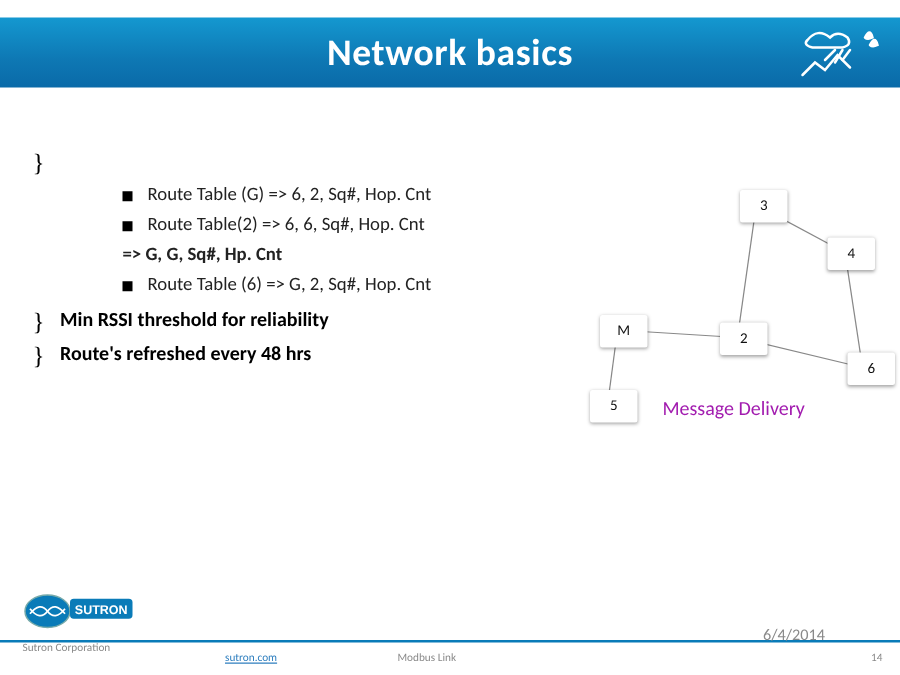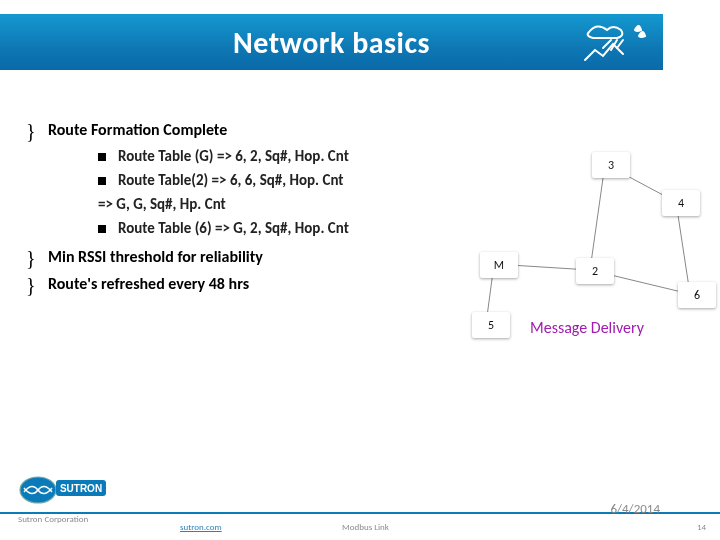--- a/index.html
+++ b/index.html
@@ -8,21 +8,21 @@
     background: #ffffff;
     font-family: Calibri, "Segoe UI", Arial, sans-serif;
     overflow: hidden;
     position: relative;
     color: #222;
   }
   
   .banner {
     position: absolute;
     left: 0; top: 14px;
-    width: 663px; height: 56px;
+    width: 720px; height: 56px;
     background: linear-gradient(#1498d0 0%, #0e78b4 60%, #0a6aa8 100%);
     display: flex;
     align-items: center;
     justify-content: center;
   }
   .banner-title {
     color: #ffffff;
     font-size: 30px;
     font-weight: 600;
     letter-spacing: 0.5px;
@@ -65,21 +65,21 @@
   }
   .sub-square {
     width: 8px; height: 8px;
     background: #000;
     margin-top: 6px;
     margin-right: 12px;
     flex: none;
   }
   .sub-text {
     font-size: 15px;
-    font-weight: 700;
+    font-weight: 400;
   }
   .sub-indent {
     font-size: 15px;
     font-weight: 600;
     margin-bottom: 6px;
   }
   
   .diagram {
     position: absolute;
     left: 430px; top: 130px;
@@ -131,21 +131,21 @@
   }
   .footer-mid {
     position: absolute;
     left: 180px; bottom: 8px;
     font-size: 9px;
     color: #2f7fbf;
     text-decoration: underline;
   }
   .footer-prod {
     position: absolute;
-    left: 342px; bottom: 8px;
+    left: 318px; bottom: 8px;
     font-size: 9px;
     color: #8a8a8a;
   }
   .footer-date {
     position: absolute;
     right: 60px; bottom: 24px;
     font-size: 13px;
     color: #8a8a8a;
   }
   .footer-page {
@@ -172,21 +172,20 @@
         <path d="M4 42 l10 -10 l8 6 l10 -12 l10 10"></path>
       </g>
     </svg>
   </span>
 </div>
 
 <div class="body">
 
   <div class="bullet-row">
     <span class="bullet-brace">}</span>
-    <span class="bullet-text">Route Formation Complete</span>
   </div>
 
   <div class="sub-list">
     <div class="sub-item">
       <span class="sub-square"></span>
       <span class="sub-text">Route Table (G) =&gt; 6, 2, Sq#, Hop. Cnt</span>
     </div>
     <div class="sub-item">
       <span class="sub-square"></span>
       <span class="sub-text">Route Table(2) =&gt; 6, 6, Sq#, Hop. Cnt</span>

